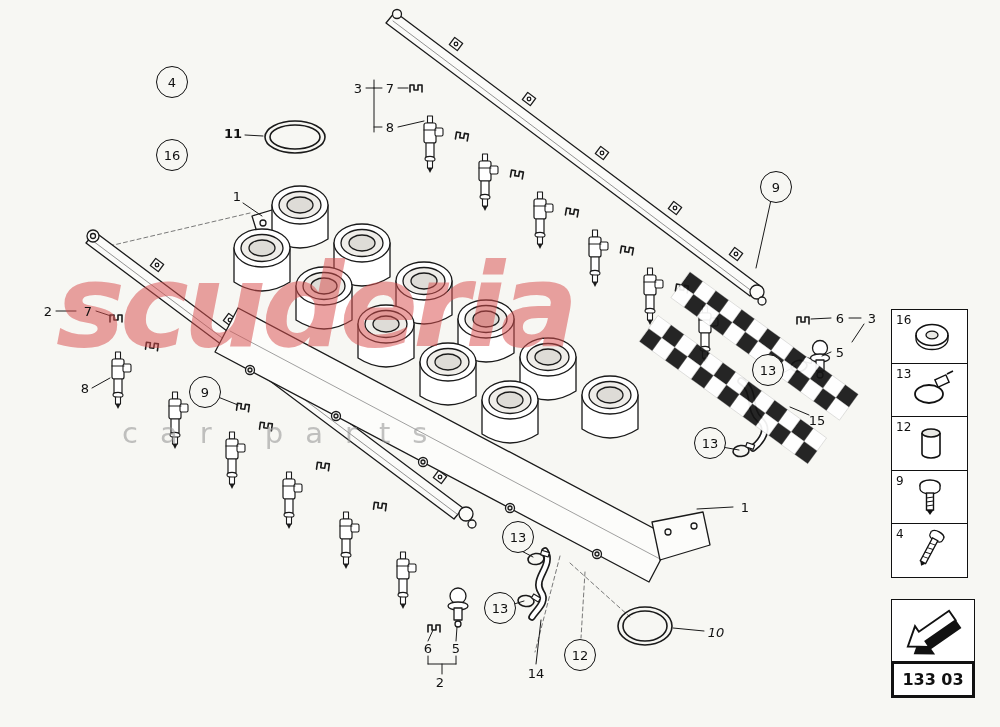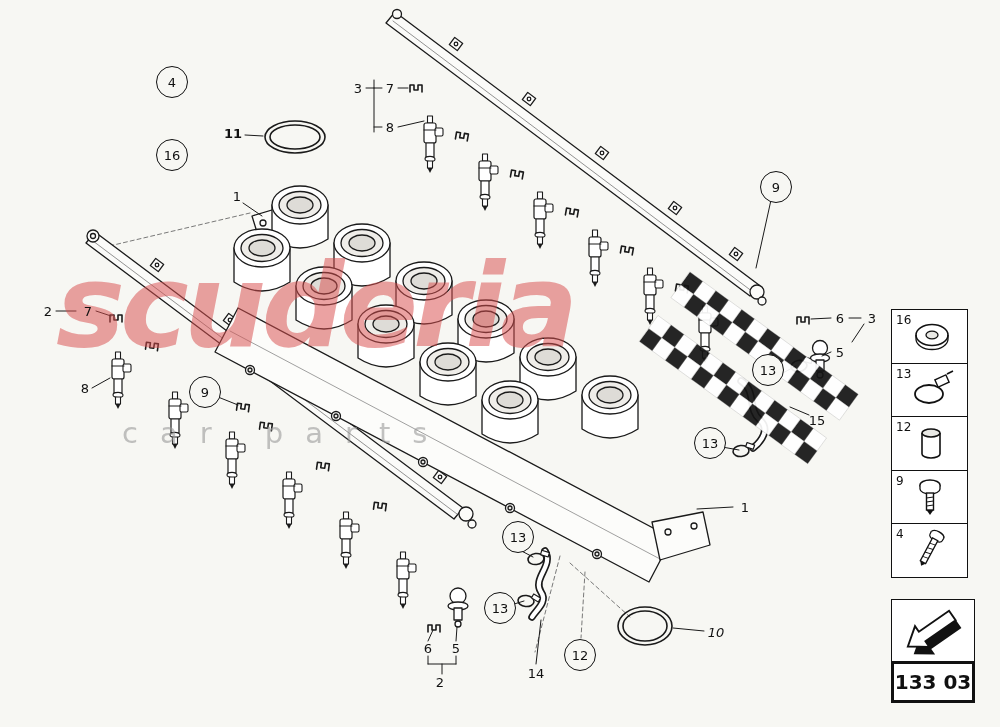--- a/index.html
+++ b/index.html
@@ -33,21 +33,21 @@
   .legend-cell:first-child{margin-top:0;}
   .legend-num{position:absolute;left:4px;top:3px;font-size:12px;color:#111;}
   .legend-ic{position:absolute;left:0;top:0;}
   .refbox{
     position:absolute;left:891px;top:599px;width:84px;
     border:1.5px solid #111;background:#fff;box-sizing:border-box;
   }
   .refbox-arrow{height:62px;display:flex;align-items:center;justify-content:center;}
   .refbox-code{
     border:3px solid #111;margin:-1px;
-    text-align:center;font-weight:bold;font-size:20px;color:#111;
+    text-align:center;font-weight:bold;font-size:16px;color:#111;
     padding:6px 0;background:#fff;
   }
 </style>
 </head>
 <body>
 
 <div id="stage">
 
   <svg id="art" width="1000" height="727" viewBox="0 0 1000 727" stroke-linecap="round" stroke-linejoin="round">
     <defs>

